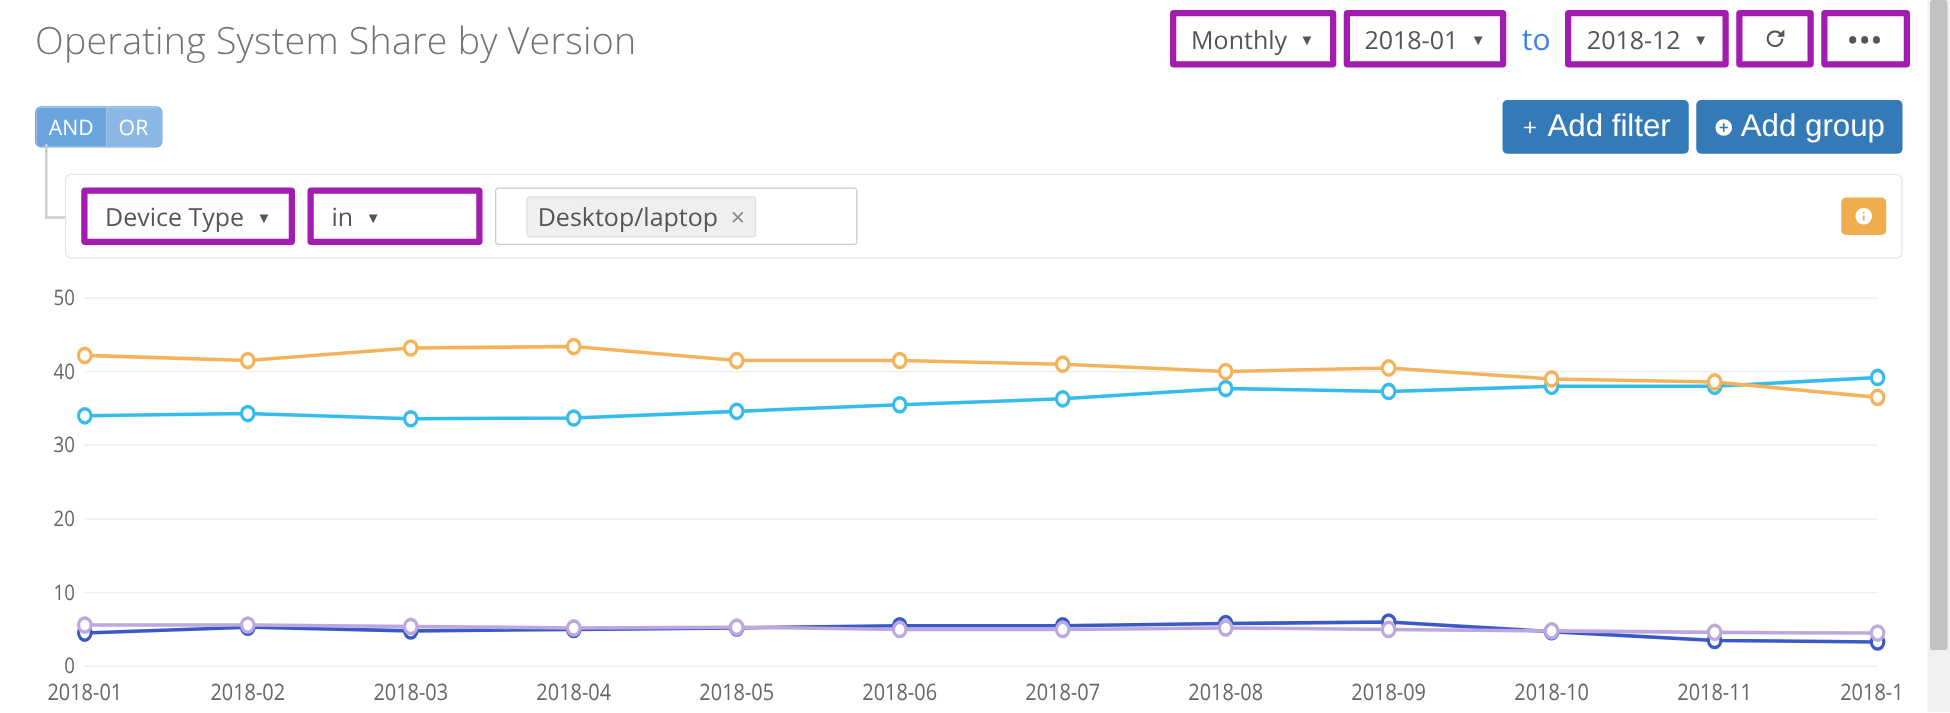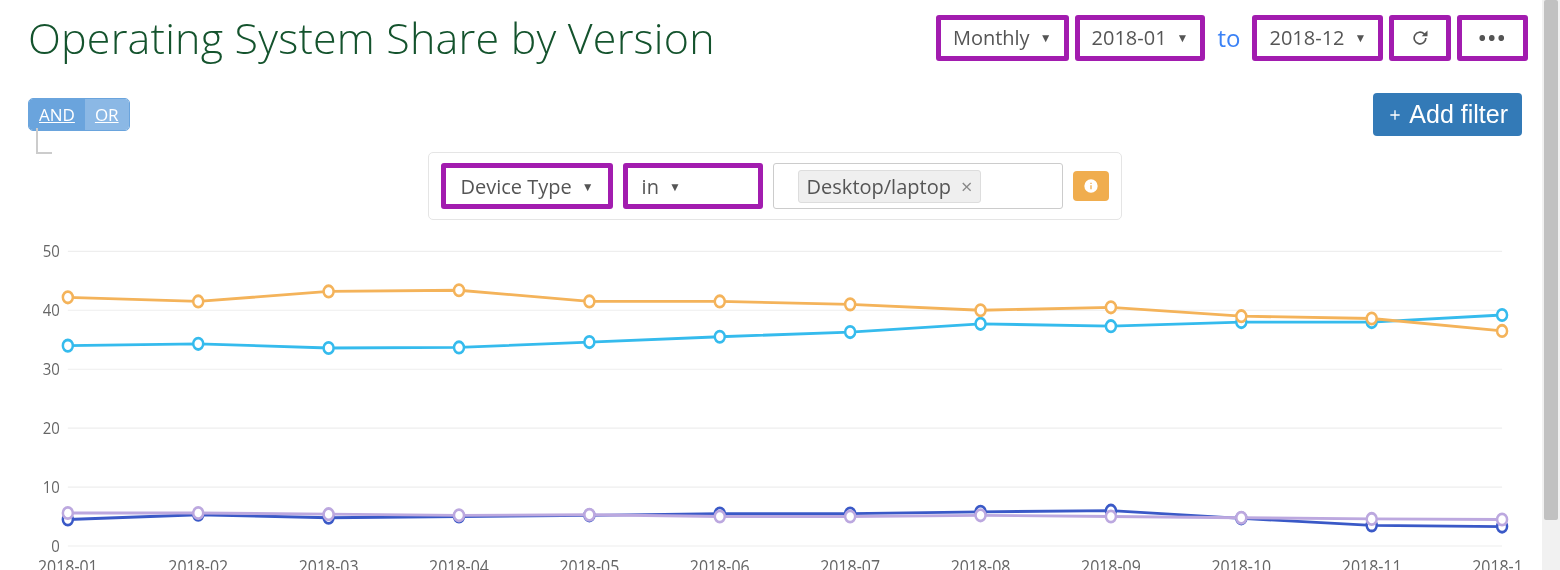--- a/index.html
+++ b/index.html
@@ -30,22 +30,22 @@
     width: 1540px;
   }
   .header-row {
     display: flex;
     align-items: center;
     justify-content: space-between;
     padding-top: 8px;
   }
   h1 {
     font-weight: 300;
-    color: #14532d;
-    font-size: 43px;
+    color: #737373;
+    font-size: 30px;
     letter-spacing: 0.2px;
   }
   .toolbar-right {
     display: flex;
     align-items: center;
     gap: 6px;
     padding-right: 12px;
   }
   .select, .btn-icon-box {
     display: inline-flex;
@@ -83,21 +83,20 @@
     border-radius: 5px;
     overflow: hidden;
     border: 1px solid #6aa4dd;
   }
   .logic-toggle span {
     padding: 4px 10px;
     font-size: 17px;
     color: #fff;
     background: #8bb8e5;
     cursor: pointer;
-    text-decoration: underline;
   }
   .logic-toggle span.active {
     background: #6aa4dd;
   }
   .header-btns { display: flex; gap: 6px; }
   .btn {
     display: inline-flex;
     align-items: center;
     gap: 6px;
     border: none;
@@ -106,23 +105,22 @@
     font-size: 25px;
     color: #fff;
     cursor: pointer;
   }
   .btn-primary { background: #337ab7; }
   .btn-warning { background: #f0ad4e; }
   .btn svg { width: 16px; height: 16px; fill: currentColor; }
 
   .rule-row-wrapper {
     display: flex;
-    align-items: center;
+    align-items: flex-end;
     margin-top: 16px;
-    flex-direction: column;
   }
   .tree-line {
     width: 24px;
     align-self: stretch;
     position: relative;
   }
   .tree-line::before {
     content: '';
     position: absolute;
     left: 8px; top: -24px; bottom: 50%;
@@ -216,20 +214,26 @@
       <div class="logic-toggle">
         <span class="active">AND</span>
         <span>OR</span>
       </div>
       <div class="header-btns">
         <button class="btn btn-primary">
           <svg viewBox="0 0 24 24">
               <path d="M19 13h-6v6h-2v-6H5v-2h6V5h2v6h6z"></path>
             </svg>
           <span>Add filter</span>
+        </button>
+        <button class="btn btn-primary">
+          <svg viewBox="0 0 24 24">
+              <path d="M12 2a10 10 0 1 0 0 20 10 10 0 0 0 0-20zm5 11h-4v4h-2v-4H7v-2h4V7h2v4h4z"></path>
+            </svg>
+          <span>Add group</span>
         </button>
       </div>
     </div>
 
     <div class="rule-row-wrapper">
       <div class="tree-line"></div>
       <div class="rule-row">
         <div class="select sm">
           <span>Device Type</span>
           <span class="caret">▼</span>

